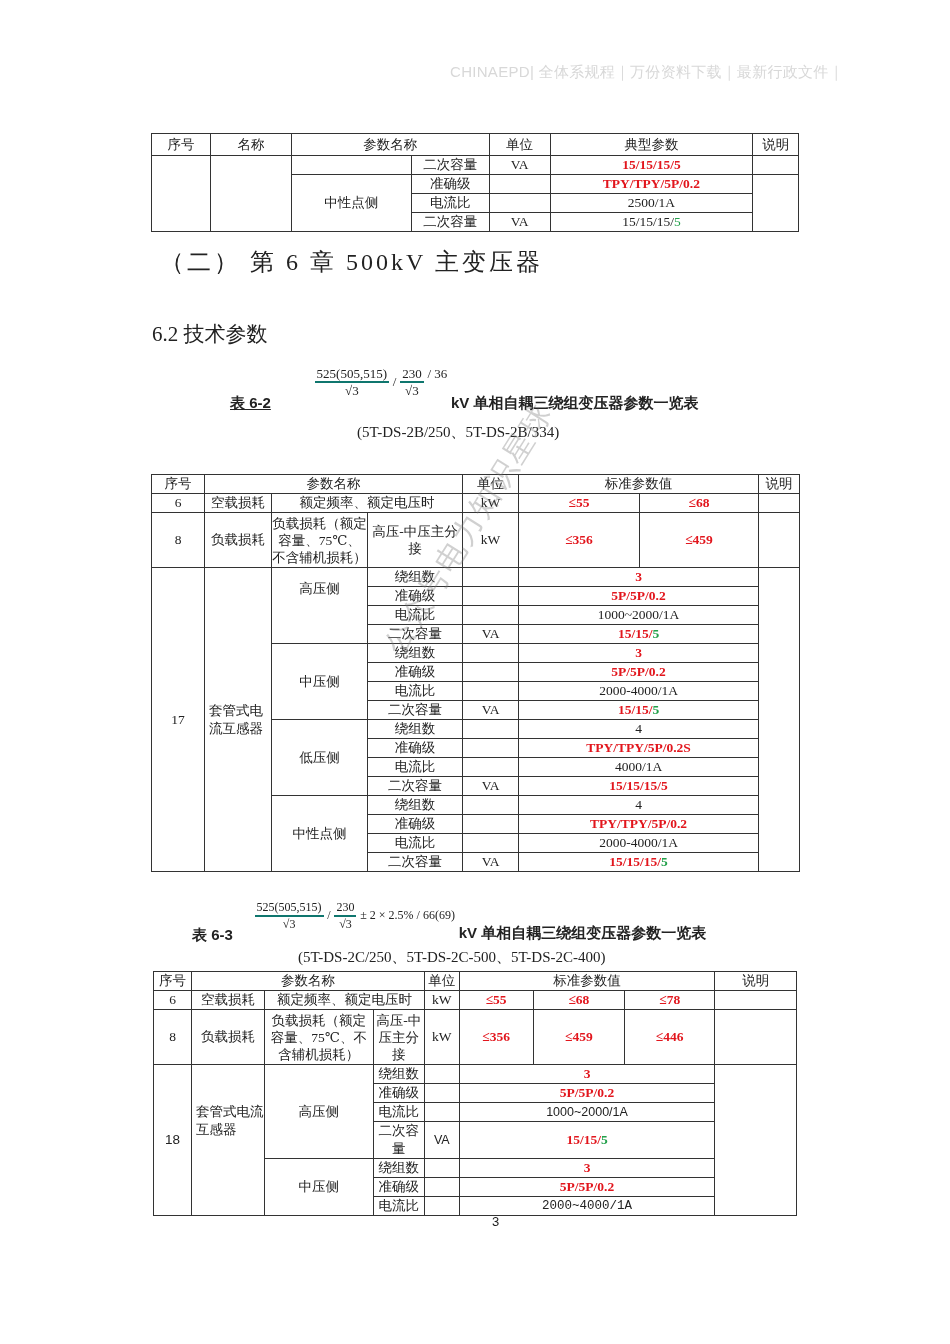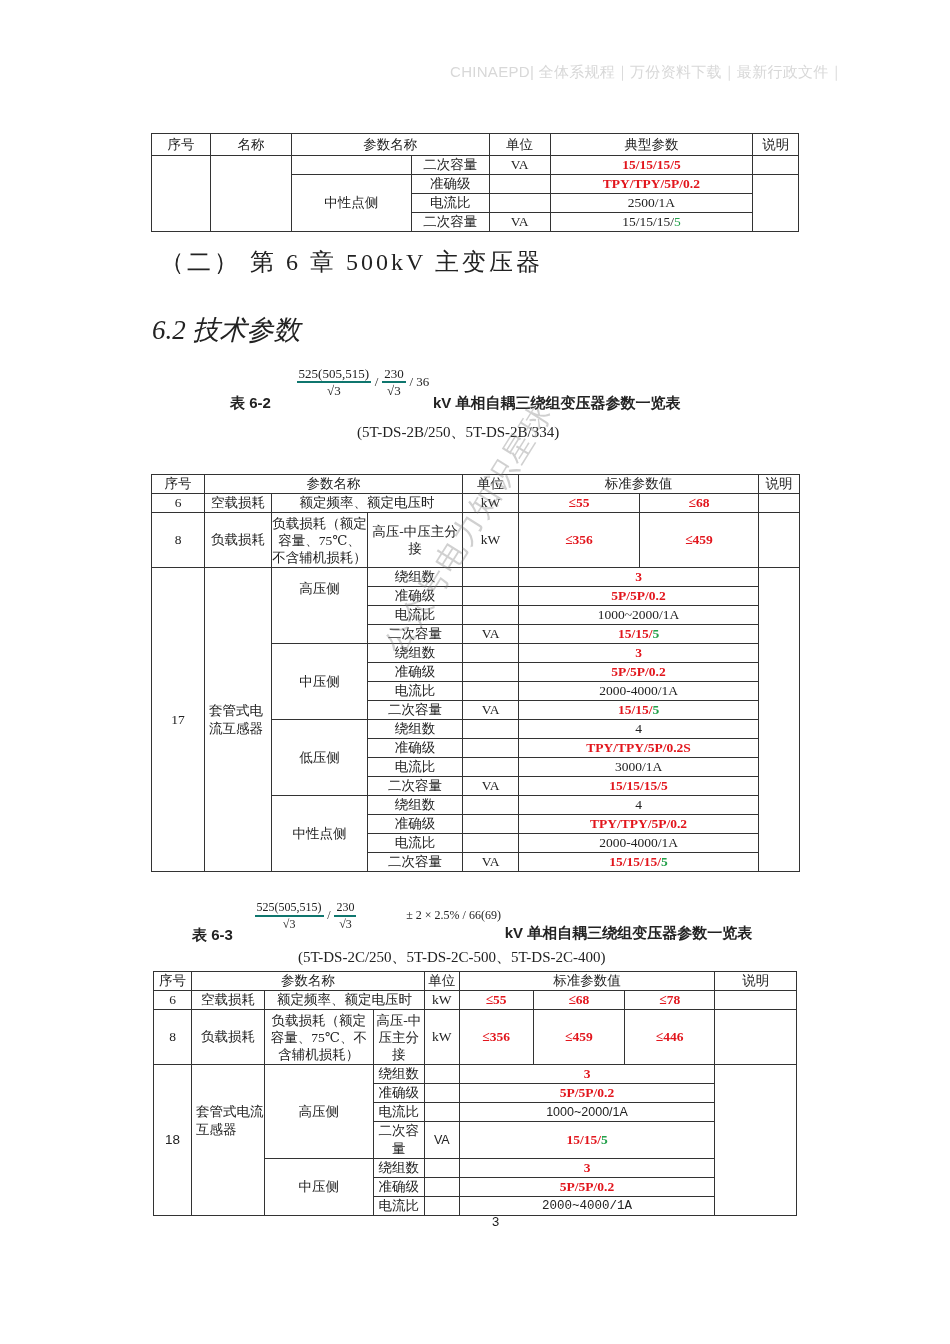--- a/index.html
+++ b/index.html
@@ -8,21 +8,21 @@
   .watermark-top { position:absolute; left:450px; top:63px; font-family:"Liberation Sans","DejaVu Sans",sans-serif;
          font-size:15px; color:#d8d8d8; letter-spacing:0.3px; white-space:nowrap; }
   table { border-collapse:collapse; position:absolute; table-layout:fixed; }
   td, th { border:1px solid #333; font-weight:normal; text-align:center; vertical-align:middle;
            padding:0; font-size:13.5px; line-height:18px; }
   .red { color:#e2161d; font-weight:bold; }
   .green { color:#22a04a; font-weight:bold; }
   .greenplain { color:#22a04a; }
   .sans { font-family:"Liberation Sans","DejaVu Sans",sans-serif; }
   .h-chapter { position:absolute; left:160px; top:246px; font-size:24px; letter-spacing:3px; white-space:nowrap; }
-  .h-section { position:absolute; left:152px; top:312px; font-size:27px; white-space:nowrap;font-style:italic; }
+  .h-section { position:absolute; left:152px; top:320px; font-size:21px; white-space:nowrap; }
   .caption { position:absolute; white-space:nowrap; font-size:15px; }
   .frac { display:inline-block; text-align:center; vertical-align:middle; font-size:13px; line-height:15px; }
   .frac .num { display:block; border-bottom:2px solid #0f766e; padding:0 2px; }
   .frac .den { display:block; }
   .cap-bold { font-weight:bold; font-family:"Liberation Sans","DejaVu Sans",sans-serif; font-size:15px; }
   .subcap { position:absolute; white-space:nowrap; font-size:15px; }
   .pagenum { position:absolute; left:492px; top:1214px; font-family:"Liberation Sans","DejaVu Sans",sans-serif; font-size:13px; }
   .wm-diag { position:absolute; left:375px; top:640px; transform:rotate(-58deg); transform-origin:left top;
              font-family:"Liberation Sans","DejaVu Sans",sans-serif; font-size:30px; color:rgba(120,120,120,0.35);
              white-space:nowrap; letter-spacing:2px; }
@@ -77,29 +77,29 @@
     <td>VA</td>
     <td><span>15/15/15/</span><span class="greenplain">5</span></td>
   </tr>
 </tbody>
   </table>
 
 <div class="h-chapter">（二） 第 6 章 500kV 主变压器</div>
 <div class="h-section">6.2 技术参数</div>
 
 <div class="caption" style="left:230px; top:366px;">
-  <span class="cap-bold" style="display:inline-block; margin-top:28px; margin-right:22px; vertical-align:top;">表 6-2</span>
+  <span class="cap-bold" style="display:inline-block; margin-top:28px; margin-right:40px; vertical-align:top;text-decoration:underline;">表 6-2</span>
   <span class="frac" style="vertical-align:top;">
     <span class="num">525(505,515)</span><span class="den">√3</span>
   </span>
   <span style="vertical-align:top; display:inline-block; margin-top:8px; font-size:13px;">/</span>
   <span class="frac" style="vertical-align:top;">
     <span class="num">230</span><span class="den">√3</span>
   </span>
-  <span style="vertical-align:top; display:inline-block; margin-top:8px; font-size:13px;">/ 36</span>
+  <span style="vertical-align:top; display:inline-block; font-size:13px;">/ 36</span>
   <span class="cap-bold" style="display:inline-block; margin-top:28px; vertical-align:top;">kV 单相自耦三绕组变压器参数一览表</span>
 </div>
 <div class="subcap" style="left:357px; top:423px;">(5T-DS-2B/250、5T-DS-2B/334)</div>
 
 <table style="left:151px; top:474px; width:648px;">
   <colgroup>
     <col style="width:53px">
       <col style="width:67px">
       <col style="width:96px">
       <col style="width:95px">
@@ -190,21 +190,21 @@
     <td colspan="2">4</td>
   </tr>
   <tr style="height:19px">
     <td>准确级</td>
     <td></td>
     <td colspan="2" class="red">TPY/TPY/5P/0.2S</td>
   </tr>
   <tr style="height:19px">
     <td>电流比</td>
     <td></td>
-    <td colspan="2">3000/1A</td>
+    <td colspan="2">4000/1A</td>
   </tr>
   <tr style="height:19px">
     <td>二次容量</td>
     <td>VA</td>
     <td colspan="2" class="red">15/15/15/5</td>
   </tr>
 
   <tr style="height:19px">
     <td rowspan="4">中性点侧</td>
     <td>绕组数</td>
@@ -233,21 +233,21 @@
 
 <div class="caption" style="left:192px; top:900px;">
   <span class="cap-bold" style="display:inline-block; margin-top:26px; margin-right:18px; vertical-align:top;text-align:center;">表 6-3</span>
   <span class="frac" style="vertical-align:top; font-size:12px;">
     <span class="num">525(505,515)</span><span class="den">√3</span>
   </span>
   <span style="vertical-align:top; display:inline-block; margin-top:8px; font-size:12px;">/</span>
   <span class="frac" style="vertical-align:top; font-size:12px;">
     <span class="num">230</span><span class="den">√3</span>
   </span>
-  <span style="vertical-align:top; display:inline-block; margin-top:8px; font-size:12px;margin-left:46px;">± 2 × 2.5% / 66(69)</span>
+  <span style="vertical-align:top; display:inline-block; margin-top:8px; font-size:12px;">± 2 × 2.5% / 66(69)</span>
   <span class="cap-bold" style="display:inline-block; margin-top:24px; vertical-align:top;">kV 单相自耦三绕组变压器参数一览表</span>
 </div>
 <div class="subcap" style="left:298px; top:948px;">(5T-DS-2C/250、5T-DS-2C-500、5T-DS-2C-400)</div>
 
 <table style="left:153px; top:971px; width:644px;">
   <colgroup>
     <col style="width:35px">
       <col style="width:67px">
       <col style="width:100px">
       <col style="width:47px">

